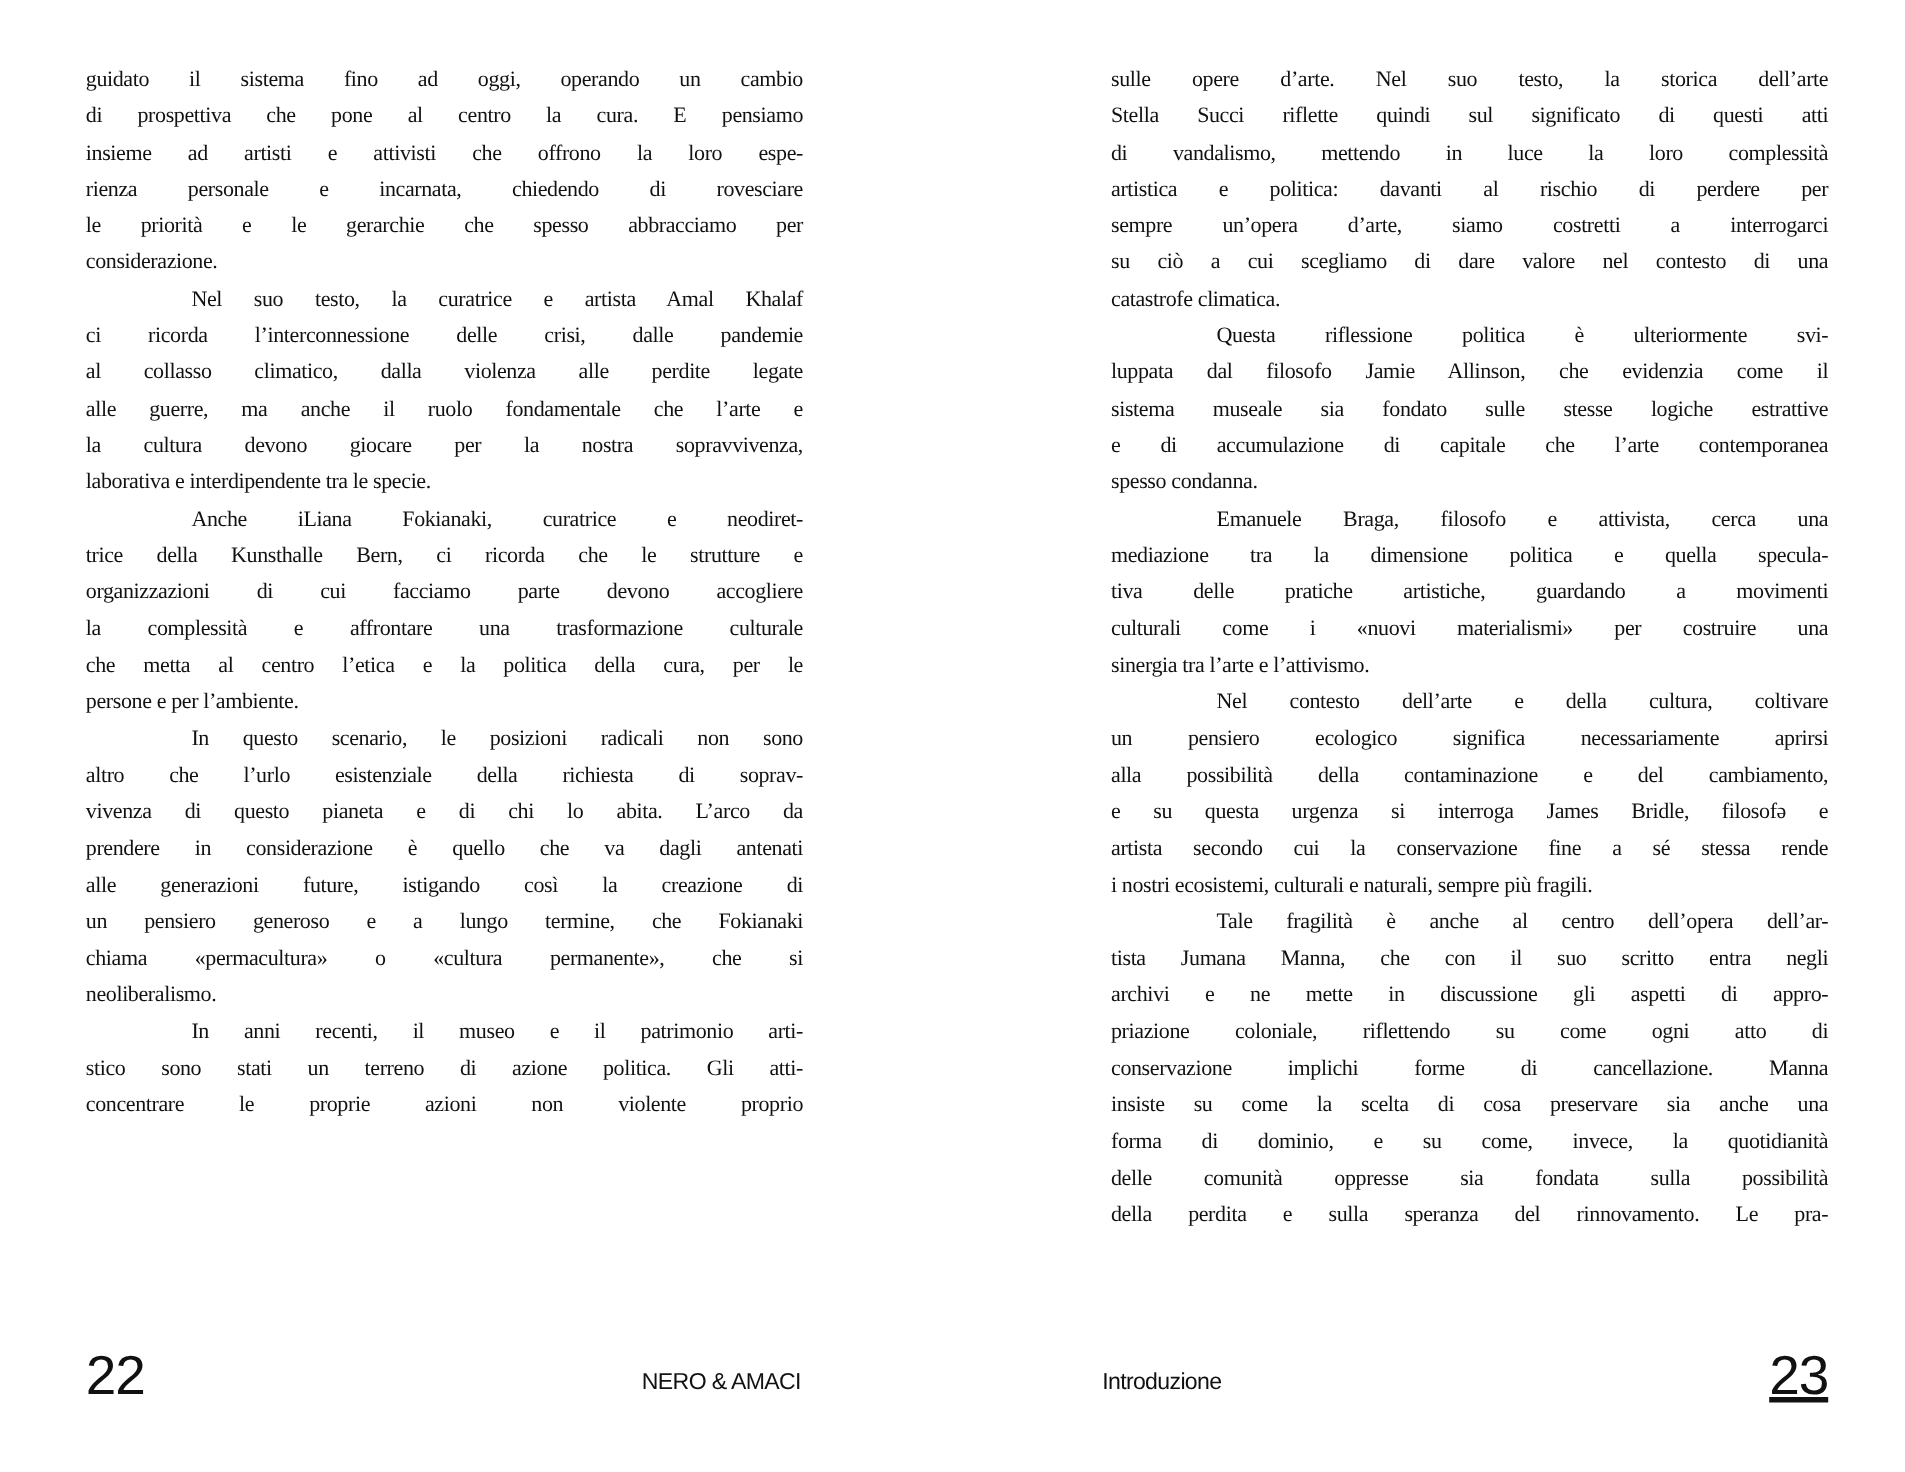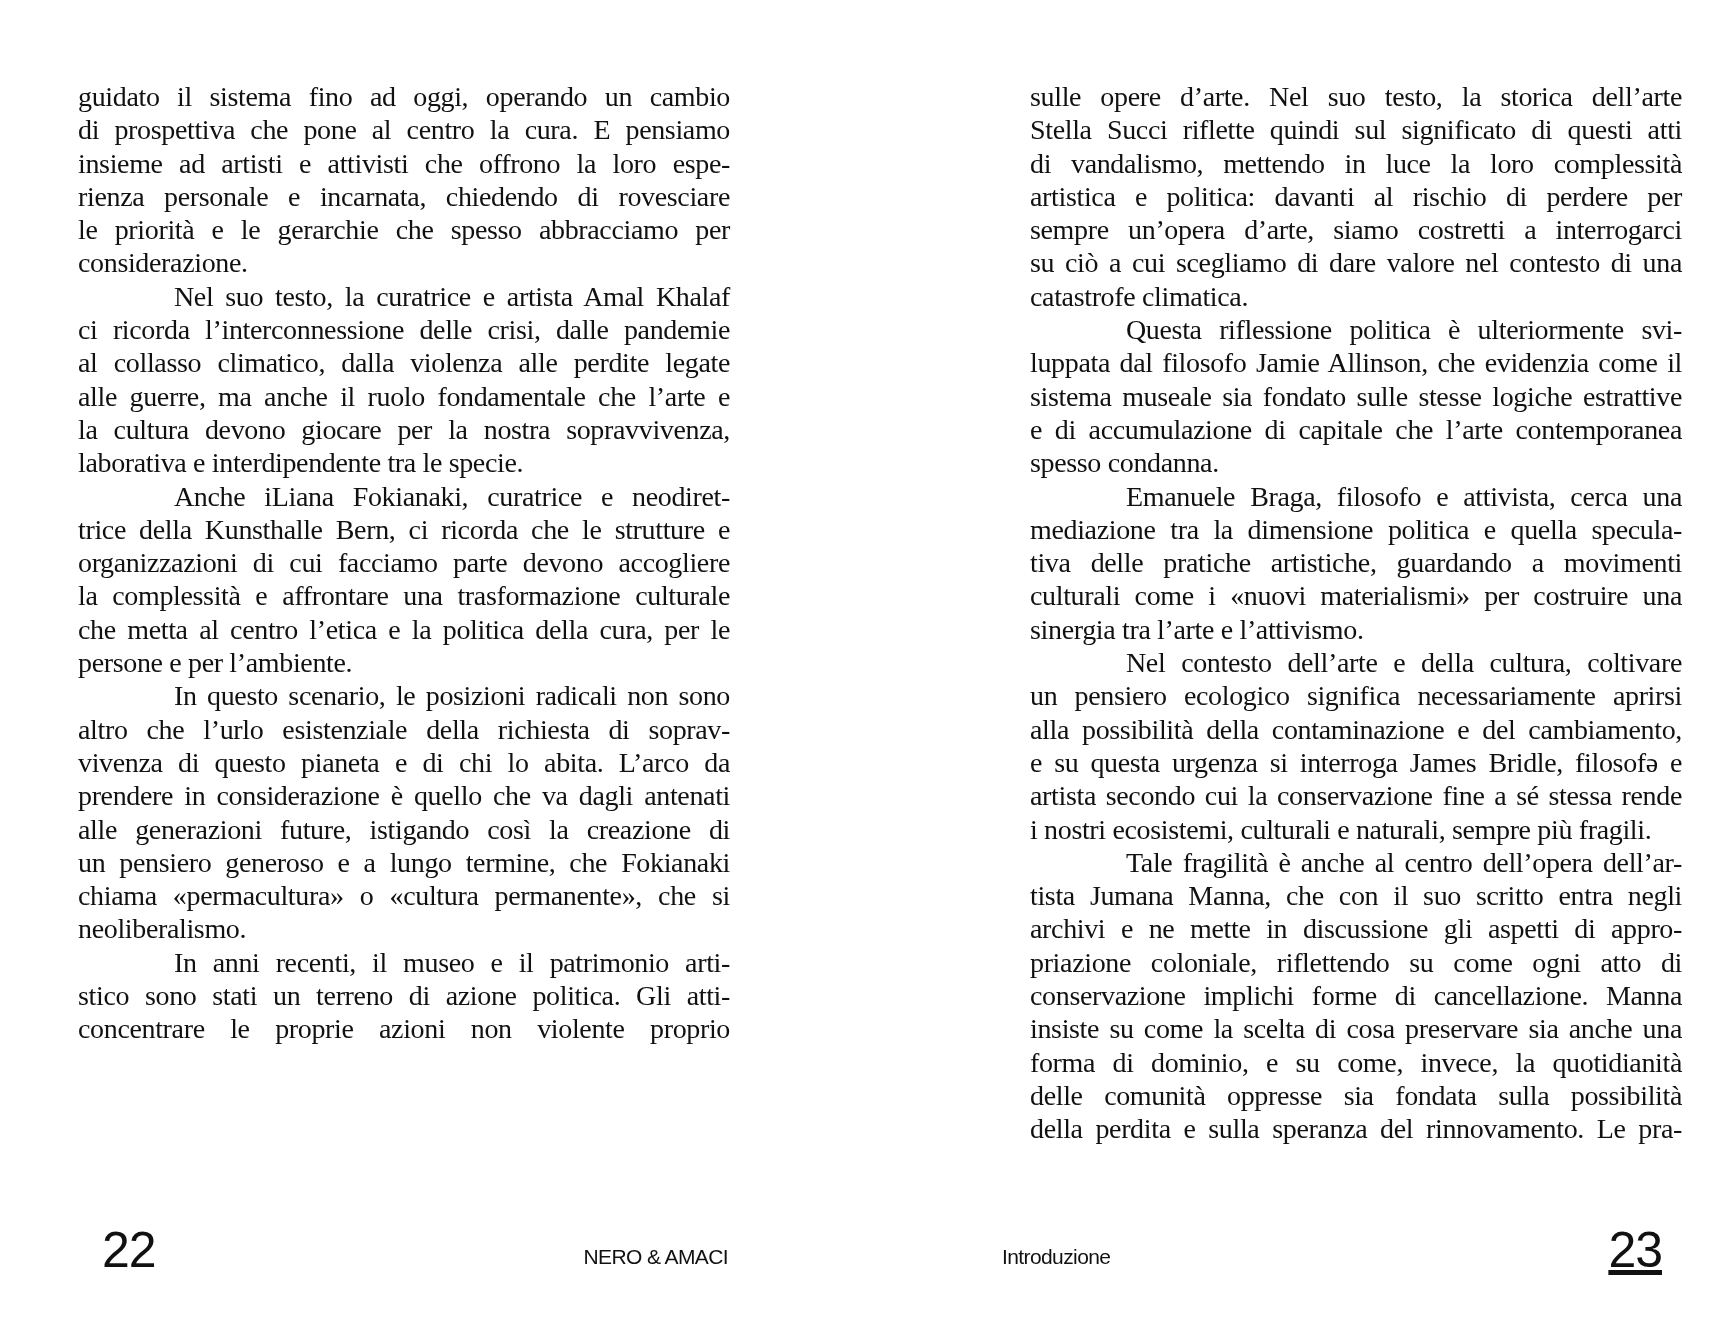--- a/index.html
+++ b/index.html
@@ -1,35 +1,35 @@
 <!DOCTYPE html>
 <html><head>
   <meta charset="utf-8">
   <style>
     html, body { margin: 0; padding: 0; background: #ffffff; }
     body { width: 1732px; height: 1338px; position: relative; overflow: hidden; color: #111111; }
     .page { position: absolute; top: 0; height: 1338px; width: 866px; }
     .page-left { left: 0; }
     .page-right { left: 866px; }
     .column {
-      position: absolute; top: 80px; width: 652px;
+      position: absolute; top: 56px; width: 652px;
       font-family: "Liberation Serif", "DejaVu Serif", serif;
-      font-size: 28px; line-height: 33.3px; letter-spacing: -0.35px;
+      font-size: 20px; line-height: 33.3px; letter-spacing: -0.35px;
     }
     .page-left .column { left: 78px; }
-    .page-right .column { left: 144px; margin-left: 20px; }
+    .page-right .column { left: 144px; }
     .line { display: block; white-space: nowrap; text-align: justify; text-align-last: justify; }
     .line.last { text-align-last: left; }
     .line.indent { padding-left: 96px; }
     .folio {
       position: absolute; top: 1222px;
       font-family: "Liberation Sans", "DejaVu Sans", sans-serif;
       font-size: 50px; line-height: 56px; letter-spacing: -1px;
     }
-    .page-left .folio { left: 78px; margin-left: 24px; }
+    .page-left .folio { left: 78px; }
     .page-right .folio { right: 70px; text-decoration: underline; }
     .running {
       position: absolute; top: 1244px;
       font-family: "Liberation Sans", "DejaVu Sans", sans-serif;
       font-size: 21px; line-height: 26px; letter-spacing: -0.6px; text-align: center;
     }
     .page-left .running { right: 138px; }
     .page-right .running { left: 136px; }
   </style>
 </head>

